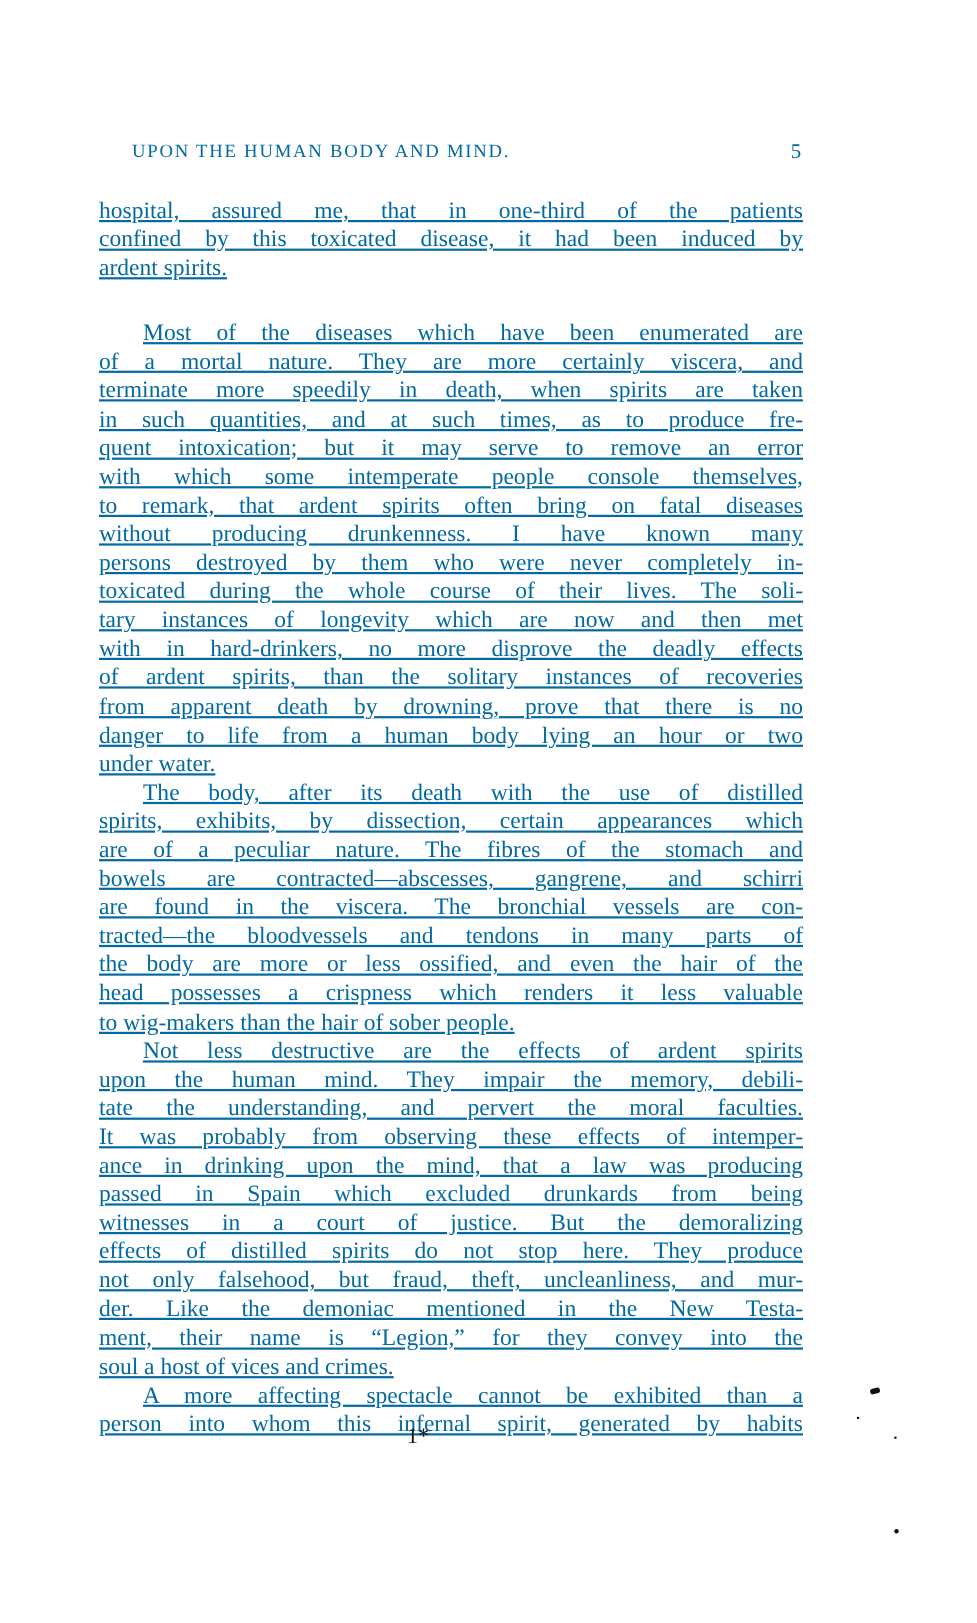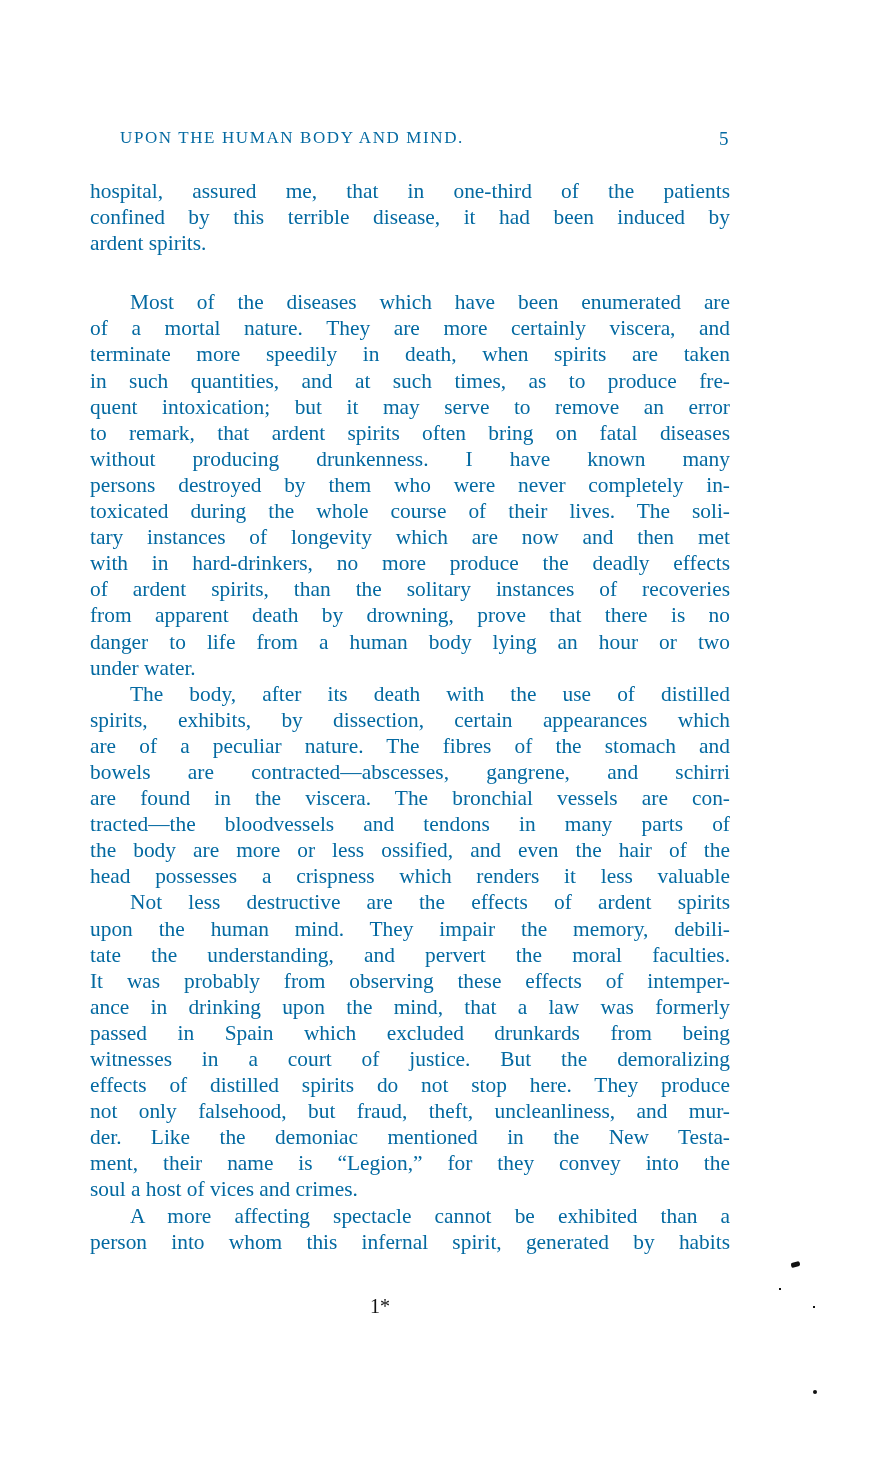--- a/index.html
+++ b/index.html
@@ -2,74 +2,76 @@
 <html><head>
 <meta charset="utf-8">
 <style>
   html, body { margin:0; padding:0; background:#ffffff; }
   body { width:888px; height:1475px; position:relative; overflow:hidden; }
   .page { position:absolute; left:90px; top:128px; width:640px; color:#0369a1; font-family:"Liberation Serif","DejaVu Serif",serif; }
   .running-head { position:relative; height:28px; font-size:17px; letter-spacing:1.6px; }
   .running-head .title { position:absolute; left:30px; top:0; }
   .running-head .folio { position:absolute; right:0; top:0; font-size:19px; }
   .body-text { margin-top:22px; font-size:21.4px; line-height:26.1px; text-align:justify; }
-  .para { margin:0; text-indent:0; }
+  .para { margin:0; text-indent:0;text-decoration:underline; }
   .para.indent { text-indent:40px; }
   .line { display:block; text-align:justify; text-align-last:justify; white-space:nowrap; }
   .line.last { text-align-last:left; }
   .sig { position:absolute; left:370px; top:1295px; font-family:"Liberation Serif",serif; font-size:20px; color:#111; }
   .mark { position:absolute; background:#111; }
 </style>
 </head>
 <body>
 
 <div class="page">
   <div class="running-head">
     <span class="title">UPON THE HUMAN BODY AND MIND.</span>
     <span class="folio">5</span>
   </div>
   <div class="body-text" id="body-text">
       <div class="para">
         <span class="line">hospital, assured me, that in one-third of the patients</span>
-        <span class="line">confined by this terrible disease, it had been induced by</span>
+        <span class="line">confined by this toxicated disease, it had been induced by</span>
         <span class="line last">ardent spirits.</span>
       </div>
       <div class="para indent" style="text-indent: 0px; margin-top: 33px;">
         <span class="line" style="padding-left: 40px;">Most of the diseases which have been enumerated are</span>
         <span class="line">of a mortal nature.   They are more certainly viscera, and</span>
         <span class="line">terminate more speedily in death, when spirits are taken</span>
         <span class="line">in such quantities, and at such times, as to produce fre-</span>
         <span class="line">quent intoxication; but it may serve to remove an error</span>
+        <span class="line">with which some intemperate people console themselves,</span>
         <span class="line">to remark, that ardent spirits often bring on fatal diseases</span>
         <span class="line">without producing drunkenness.  I have known many</span>
         <span class="line">persons destroyed by them who were never completely in-</span>
         <span class="line">toxicated during the whole course of their lives.   The soli-</span>
         <span class="line">tary instances of longevity which are now and then met</span>
-        <span class="line">with in hard-drinkers, no more produce the deadly effects</span>
+        <span class="line">with in hard-drinkers, no more disprove the deadly effects</span>
         <span class="line">of ardent spirits, than the solitary instances of recoveries</span>
         <span class="line">from apparent death by drowning, prove that there is no</span>
         <span class="line">danger to life from a human body lying an hour or two</span>
         <span class="line last">under water.</span>
       </div>
       <div class="para indent" style="text-indent: 0px;">
         <span class="line" style="padding-left: 40px;">The body, after its death with the use of distilled</span>
         <span class="line">spirits, exhibits, by dissection, certain appearances which</span>
         <span class="line">are of a peculiar nature.  The fibres of the stomach and</span>
         <span class="line">bowels are contracted—abscesses, gangrene, and schirri</span>
         <span class="line">are found in the viscera.  The bronchial vessels are con-</span>
         <span class="line">tracted—the bloodvessels and tendons in many parts of</span>
         <span class="line">the body are more or less ossified, and even the hair of the</span>
         <span class="line">head possesses a crispness which renders it less valuable</span>
+        <span class="line last">to wig-makers than the hair of sober people.</span>
       </div>
       <div class="para indent" style="text-indent: 0px;">
         <span class="line" style="padding-left: 40px;">Not less destructive are the effects of ardent spirits</span>
         <span class="line">upon the human mind.  They impair the memory, debili-</span>
         <span class="line">tate the understanding, and pervert the moral faculties.</span>
         <span class="line">It was probably from observing these effects of intemper-</span>
-        <span class="line">ance in drinking upon the mind, that a law was formerly</span>
+        <span class="line">ance in drinking upon the mind, that a law was producing</span>
         <span class="line">passed in Spain which excluded drunkards from being</span>
         <span class="line">witnesses in a court of justice.  But the demoralizing</span>
         <span class="line">effects of distilled spirits do not stop here.  They produce</span>
         <span class="line">not only falsehood, but fraud, theft, uncleanliness, and mur-</span>
         <span class="line">der.  Like the demoniac mentioned in the New Testa-</span>
         <span class="line">ment, their name is “Legion,” for they convey into the</span>
         <span class="line last">soul a host of vices and crimes.</span>
       </div>
       <div class="para indent" style="text-indent: 0px;">
         <span class="line" style="padding-left: 40px;">A more affecting spectacle cannot be exhibited than a</span>

